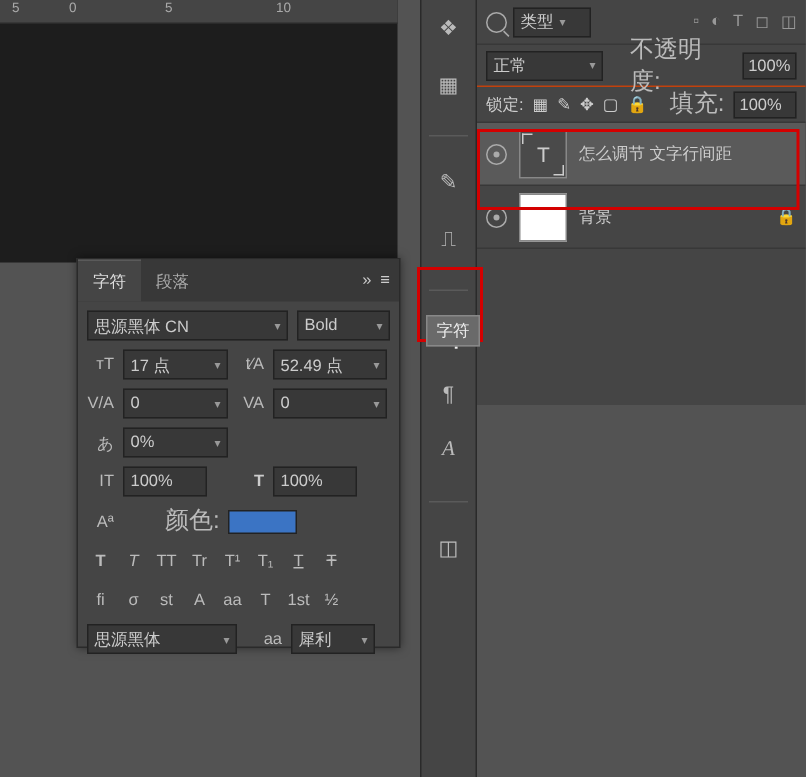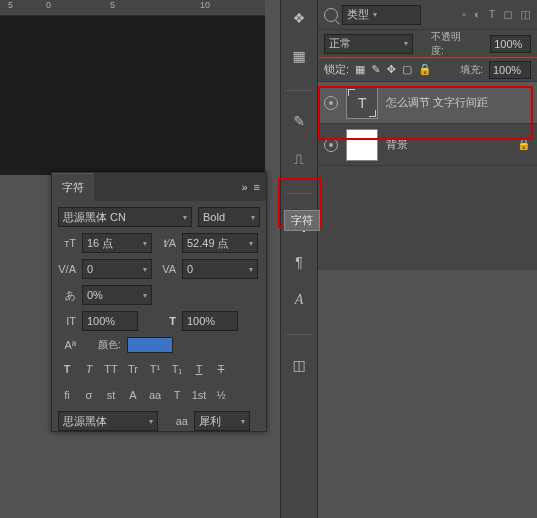--- a/index.html
+++ b/index.html
@@ -16,21 +16,21 @@
 .layers{position:absolute;left:318px;top:0;width:219px;height:270px;background:#454545}
 .lay-top{height:30px;display:flex;align-items:center;padding:0 6px;gap:4px;border-bottom:1px solid #383838}
 .srch{width:14px;height:14px;border:1px solid #aaa;border-radius:50%;position:relative}
 .srch:after{content:"";position:absolute;width:5px;height:1px;background:#aaa;bottom:-2px;right:-3px;transform:rotate(45deg)}
 .sel{background:#383838;border:1px solid #222;height:20px;padding:0 4px;display:flex;align-items:center;gap:4px;cursor:pointer}
 .sel .arr{font-size:8px;color:#999}
 .mini-icons{display:flex;gap:8px;margin-left:auto}
 .mini-icons span{font-size:11px;color:#999}
 .lay-blend{height:28px;display:flex;align-items:center;padding:0 6px;gap:18px;border-bottom:1px solid #c2410c}
 .lay-blend .sel{width:92px;justify-content:space-between}
-.lbl{color:#bbb;font-size:10px}
+.lbl{color:#bbb;font-size:16px}
 .numbox{background:#383838;border:1px solid #222;height:18px;width:42px;padding:0 3px;display:flex;align-items:center}
 .lay-lock{height:24px;display:flex;align-items:center;padding:0 6px;gap:6px;border-bottom:1px solid #383838;font-size:10px}
 .lay-lock .locks{display:flex;gap:6px;color:#999}
 .layer-row{height:42px;display:flex;align-items:center;padding:0 6px;gap:8px;border-bottom:1px solid #383838}
 .layer-row.sel-row{background:#5a5a5a}
 .eye{width:14px;height:14px;border:1px solid #aaa;border-radius:50%;position:relative}
 .eye:after{content:"";position:absolute;width:4px;height:4px;background:#aaa;border-radius:50%;top:4px;left:4px}
 .thumb{width:32px;height:32px;background:#fff;border:1px solid #888}
 .thumb.t{background:#4a4a4a;display:flex;align-items:center;justify-content:center;color:#ddd;font-size:14px}
 .thumb.t .corners{position:relative;width:28px;height:28px}
@@ -58,42 +58,42 @@
 .btnrow span.strike{text-decoration:line-through}
 </style>
 </head>
 <body>
 
 <div class="canvas"></div>
 <div class="ruler-top">
   <span class="tick" style="left:8px">5</span>
   <span class="tick" style="left:46px">0</span>
   <span class="tick" style="left:110px">5</span>
-  <span class="tick" style="left:200px">10</span>
+  <span class="tick" style="left:184px">10</span>
 </div>
 
 <div class="vstrip">
   <div class="ico">❖</div>
   <div class="ico">▦</div>
   <div class="sep"></div>
   <div class="ico">✎</div>
   <div class="ico">⎍</div>
   <div class="sep"></div>
   <div class="ico" style="color:#eee;font-weight:bold">A|</div>
   <div class="ico">¶</div>
   <div class="ico" style="font-style:italic;font-family:serif">A</div>
   <div class="sep"></div>
   <div class="ico">◫</div>
 </div>
 <div class="tooltip">字符</div>
 
 <div class="layers">
   <div class="lay-top">
     <div class="srch"></div>
-    <div class="sel" style="width:79px">
+    <div class="sel" style="width:52px">
       <span>类型</span>
       <span class="arr">▾</span>
     </div>
     <div class="mini-icons">
       <span>▫</span>
       <span>◐</span>
       <span>T</span>
       <span>◻</span>
       <span>◫</span>
     </div>
@@ -135,40 +135,41 @@
     <div class="eye"></div>
     <div class="thumb"></div>
     <span>背景</span>
     <span class="lock-ico">🔒</span>
   </div>
 </div>
 
 <div class="charpanel">
   <div class="cp-tabs">
     <div class="cp-tab active">字符</div>
+    <div class="cp-tab">段落</div>
     <div class="tools">
       <span>»</span>
       <span>≡</span>
     </div>
   </div>
   <div class="cp-body">
     <div class="row">
       <div class="dd" style="flex:1">
         <span>思源黑体 CN</span>
           <span class="arr">▾</span>
       </div>
       <div class="dd" style="width:62px">
         <span>Bold</span>
           <span class="arr">▾</span>
       </div>
     </div>
     <div class="row">
       <span class="glyph">тT</span>
       <div class="dd" style="width:70px">
-        <span>16 点</span>
+        <span>17 点</span>
           <span class="arr">▾</span>
       </div>
       <span class="glyph">t⁄A</span>
       <div class="dd" style="width:76px">
         <span>52.49 点</span>
           <span class="arr">▾</span>
       </div>
     </div>
     <div class="row">
       <span class="glyph">V/A</span>
@@ -194,21 +195,21 @@
       <div class="inp" style="width:56px">
         <span>100%</span>
       </div>
       <span class="glyph" style="margin-left:14px"><b>T</b></span>
       <div class="inp" style="width:56px">
         <span>100%</span>
       </div>
     </div>
     <div class="row">
       <span class="glyph">Aª</span>
-      <span class="lbl" style="margin-left:16px">颜色:</span>
+      <span class="lbl" style="margin-left:28px">颜色:</span>
       <div class="colorbox" style="background:#3b74c4"></div>
     </div>
     <div class="btnrow">
       <span class="bold">T</span>
       <span class="ital">T</span>
       <span>TT</span>
       <span>Tr</span>
       <span>T¹</span>
       <span>T₁</span>
       <span style="text-decoration:underline">T</span>

